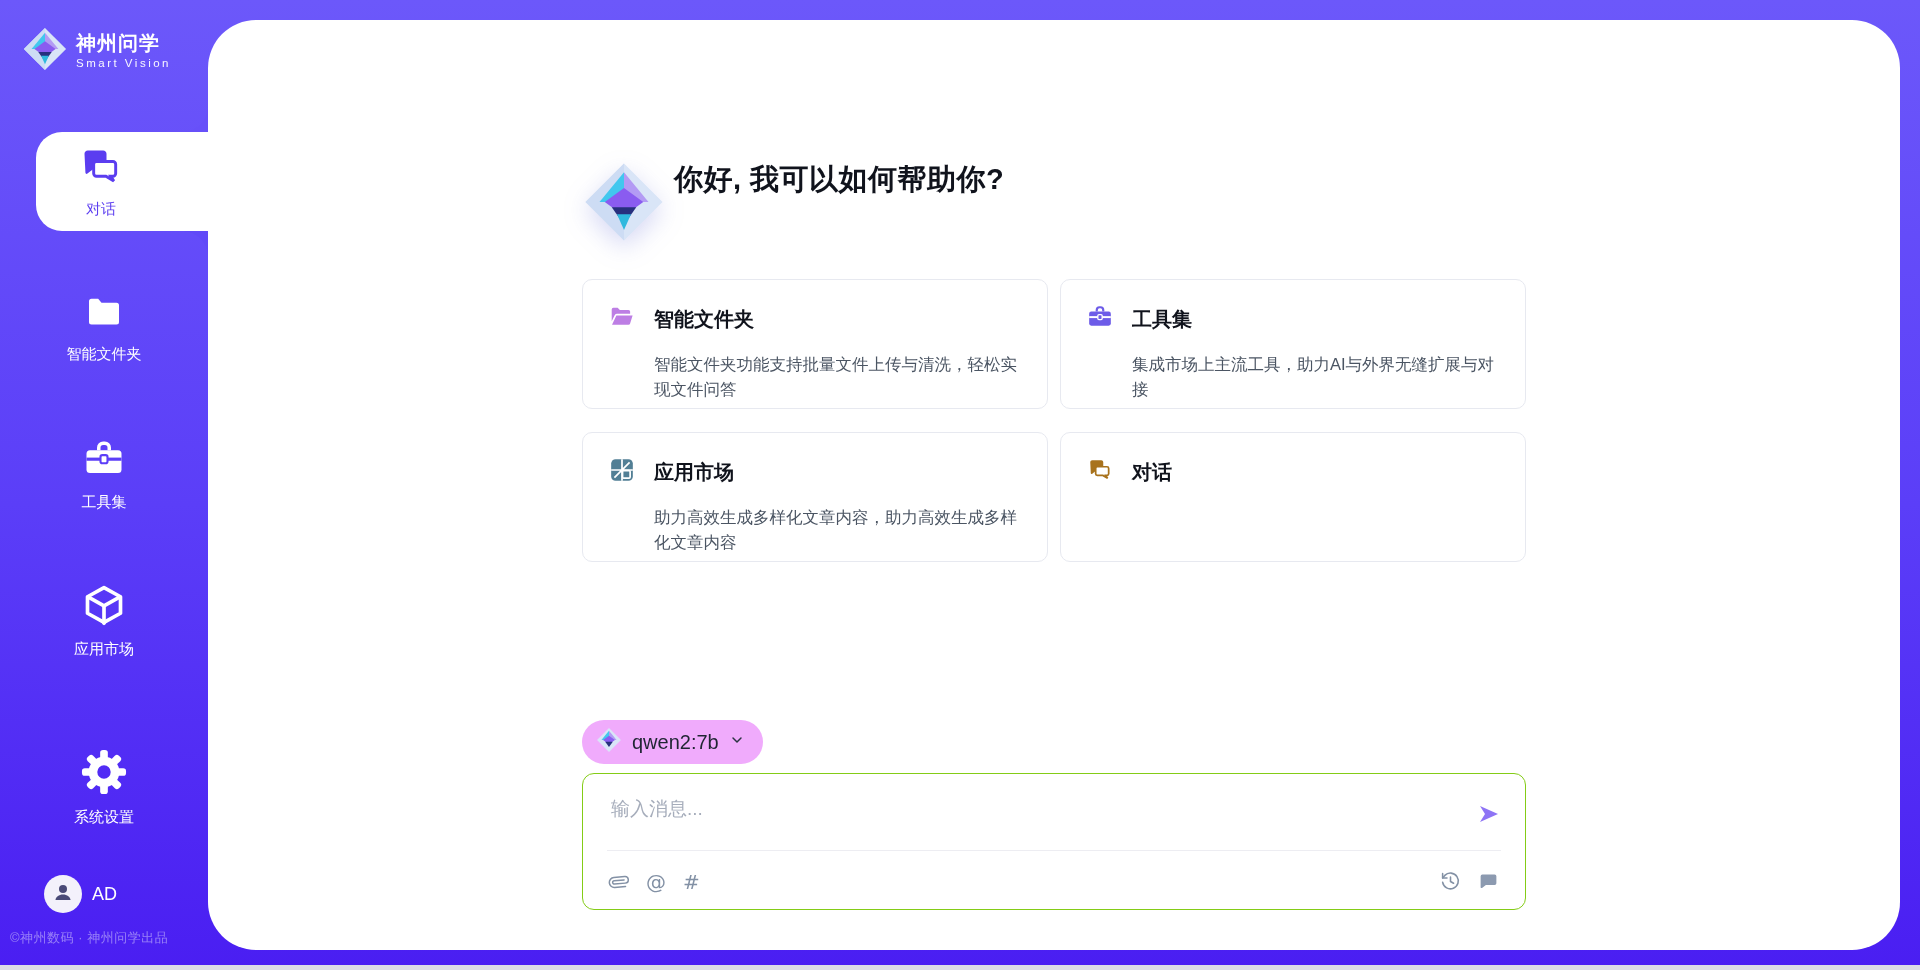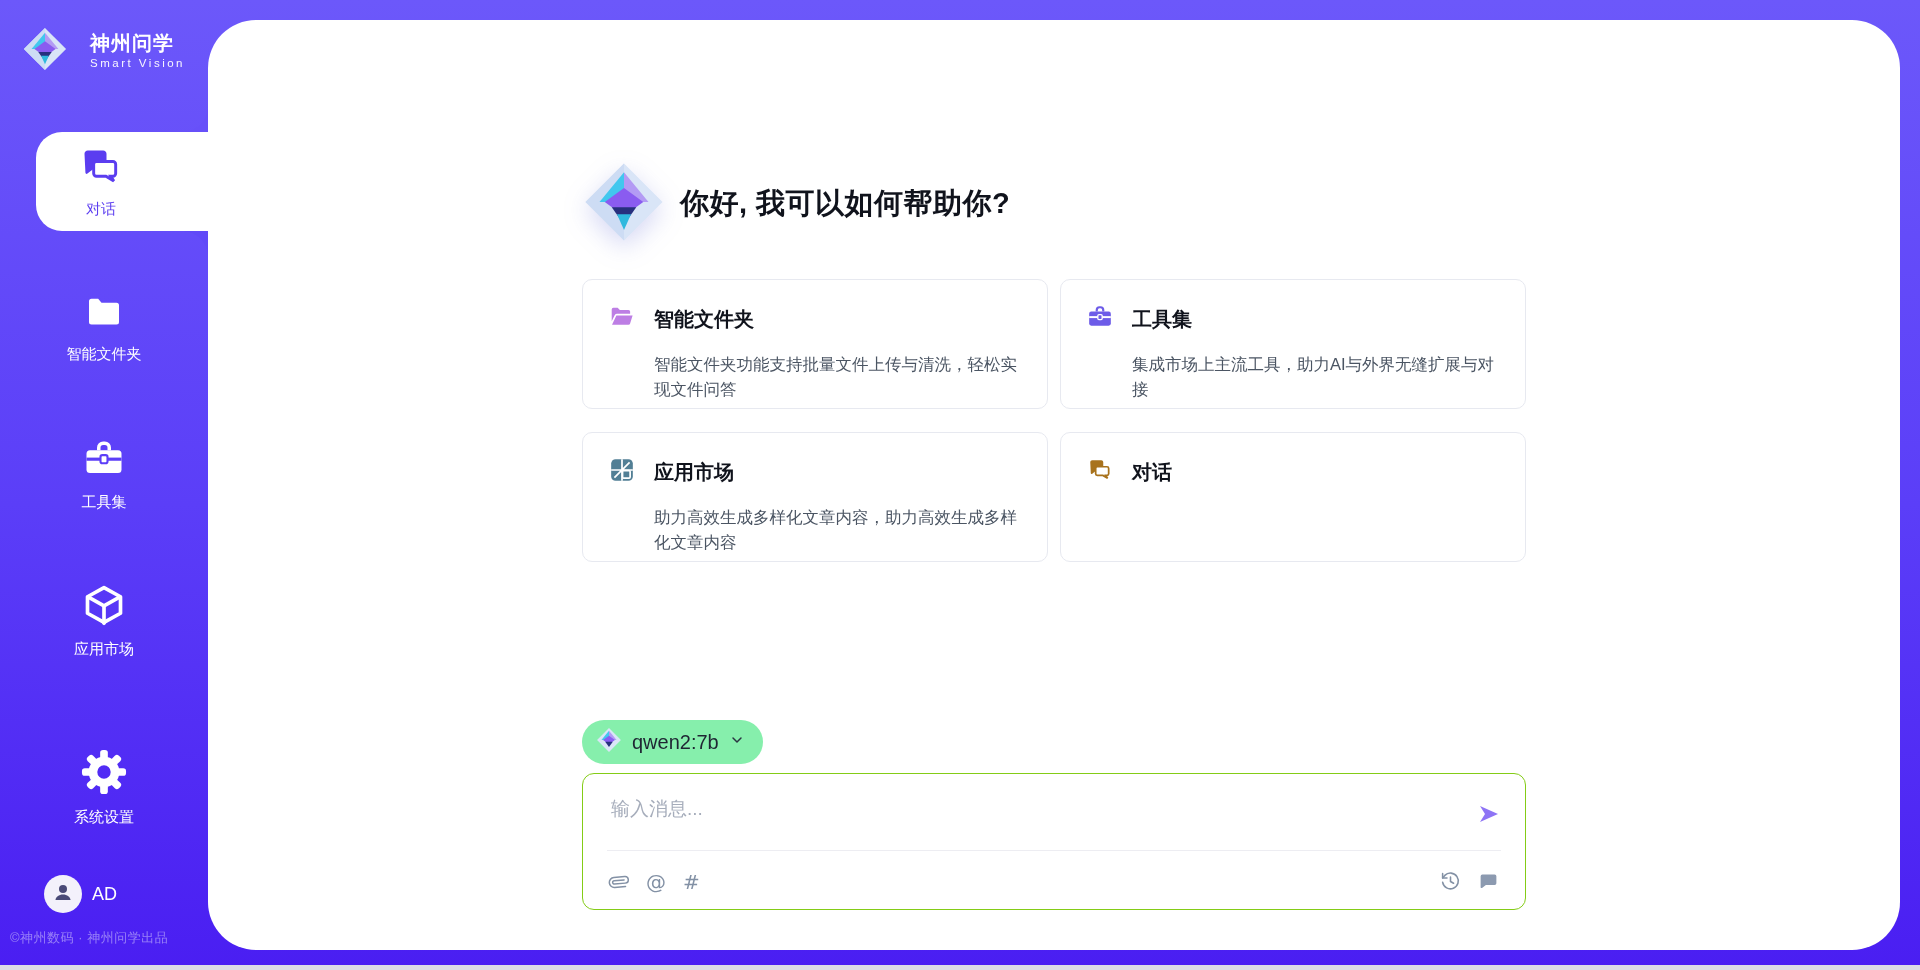--- a/index.html
+++ b/index.html
@@ -5,21 +5,21 @@
   * { margin:0; padding:0; box-sizing:border-box; }
   html,body { width:1920px; height:970px; overflow:hidden; }
   body {
     font-family:"Liberation Sans","DejaVu Sans",sans-serif;
     background:linear-gradient(180deg,#6c58fa 0%,#5b3ef8 52%,#4a1ef2 100%);
     position:relative;
   }
 
   
   .sidebar { position:absolute; left:0; top:0; bottom:0; width:208px; z-index:2; }
-  .brand { position:absolute; top:26px; left:22px; display:flex; align-items:center; gap:22px; }
+  .brand { position:absolute; top:26px; left:22px; display:flex; align-items:center; gap:8px; }
   .brand-text { color:#fff; line-height:1.1; }
   .brand-title { font-size:20px; font-weight:700; letter-spacing:1px; }
   .brand-sub { font-size:11.5px; letter-spacing:2.5px; margin-top:3px; opacity:.95; }
 
   .nav-item { position:absolute; left:4px; width:200px; display:flex; flex-direction:column;
               align-items:center; gap:9px; cursor:pointer; }
   .nav-label { color:#fff; font-size:15px; }
 
   
   .nav-active { position:absolute; left:36px; top:132px; width:172px; height:99px;
@@ -38,34 +38,34 @@
             display:flex; align-items:center; justify-content:center; }
   .user-name { color:#fff; font-size:18px; font-weight:500; }
   .sidebar-footer { position:absolute; left:10px; top:929px; width:195px;
                     color:rgba(255,255,255,.42); font-size:13px; letter-spacing:.5px; }
 
   
   .main-card { position:absolute; left:208px; top:20px; right:20px; bottom:20px;
                background:#fff; border-radius:48px; z-index:1; overflow:hidden; }
   .content-col { width:944px; margin:0 auto; padding-top:140px; }
 
-  .greeting { display:flex; align-items:center; gap:14px; }
+  .greeting { display:flex; gap:8px; }
   .greeting-logo { filter:drop-shadow(0 8px 12px rgba(90,100,210,.25)); }
   .greeting-text { font-size:29px; font-weight:700; color:#10131c; letter-spacing:.5px; }
 
   .cards-grid { margin-top:31px; display:grid; grid-template-columns:1fr 1fr;
                 column-gap:12px; row-gap:23px; }
   .feature-card { height:130px; background:#fff; border:1px solid #e7e9f0; border-radius:10px;
                   padding:24px 26px 0 26px; cursor:pointer; }
   .fc-head { display:flex; align-items:center; gap:19px; }
   .fc-title { font-size:20px; font-weight:700; color:#10131c; }
   .fc-desc { margin-top:18px; margin-left:45px; font-size:16.5px; line-height:25px; color:#4b5563; }
 
   .model-pill { margin-top:158px; display:inline-flex; align-items:center; gap:10px;
-                height:44px; padding:0 18px 0 14px; background:#86efac; border-radius:999px;
+                height:44px; padding:0 18px 0 14px; background:#f0abfc; border-radius:999px;
                 cursor:pointer; }
   .model-name { font-size:20px; color:#1f2533; }
 
   .composer { margin-top:9px; position:relative; height:137px; background:#fff;
               border:1px solid #84cc16; border-radius:12px; }
   .composer-input { position:absolute; left:28px; top:18px; right:70px; height:34px;
                     border:none; outline:none; font-size:19px; color:#333;
                     font-family:"Liberation Sans","DejaVu Sans",sans-serif; background:transparent; }
   .composer-input::placeholder { color:#a6adbb; }
   .send-btn { position:absolute; right:24px; top:28px; cursor:pointer; }

